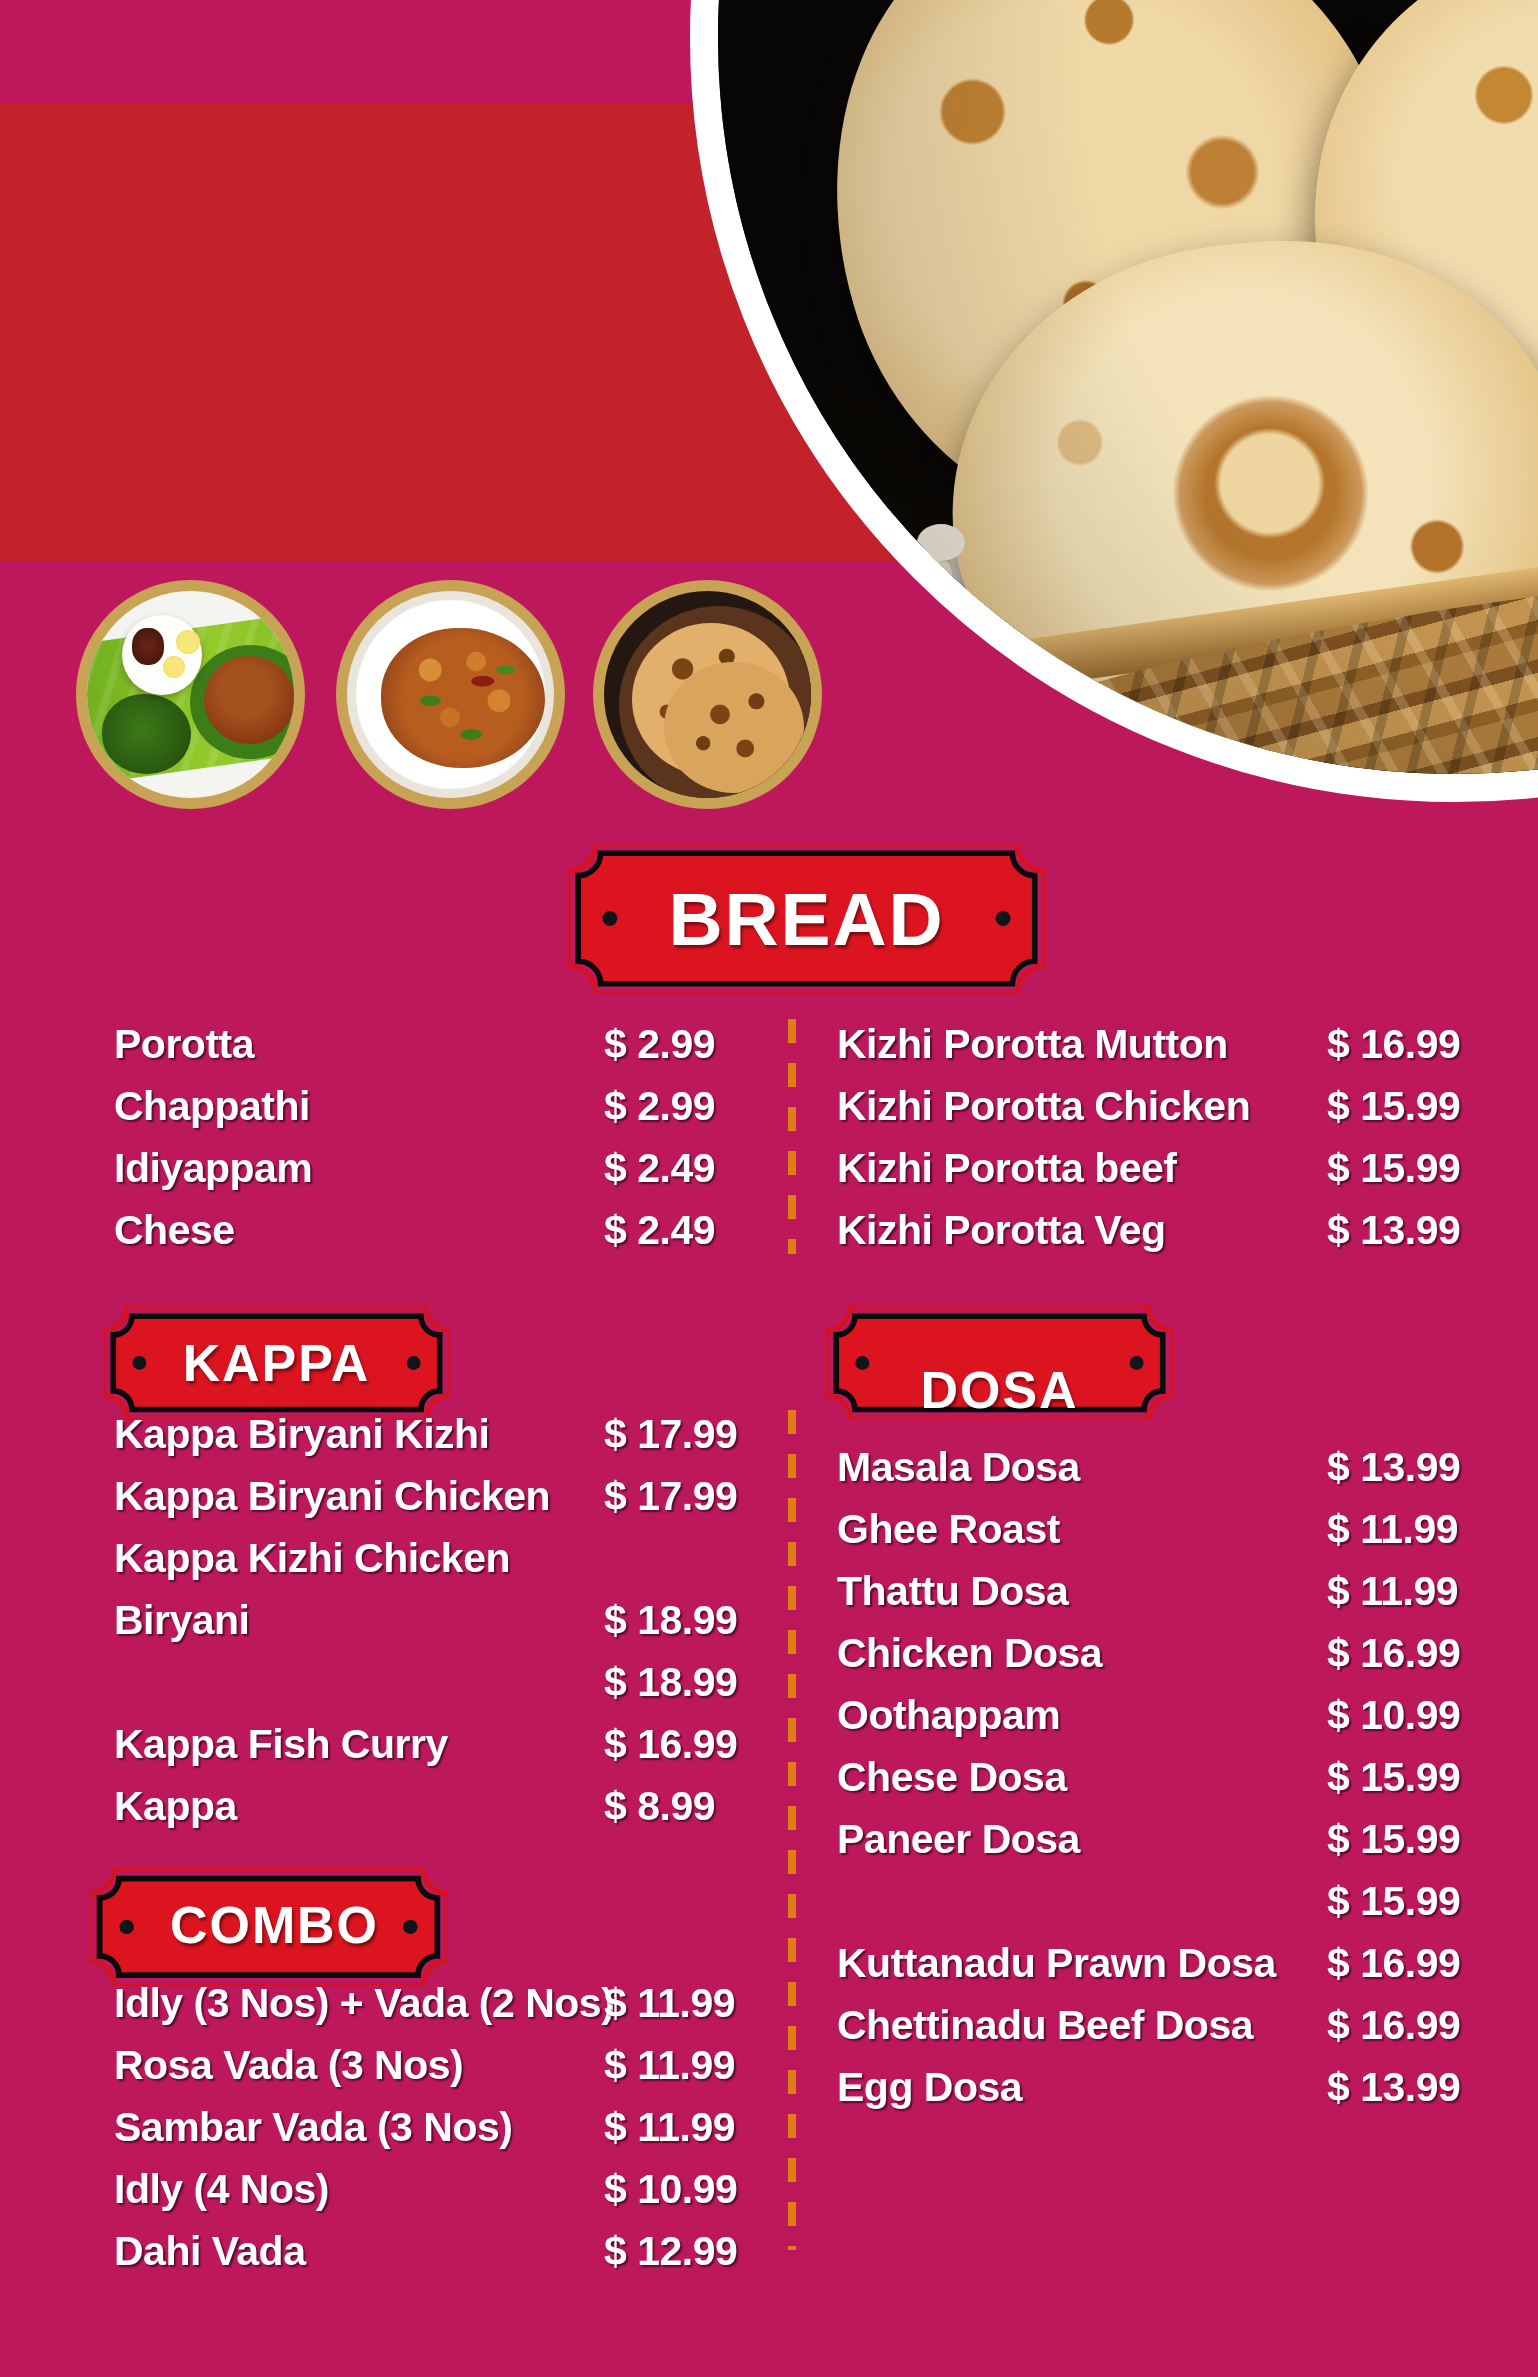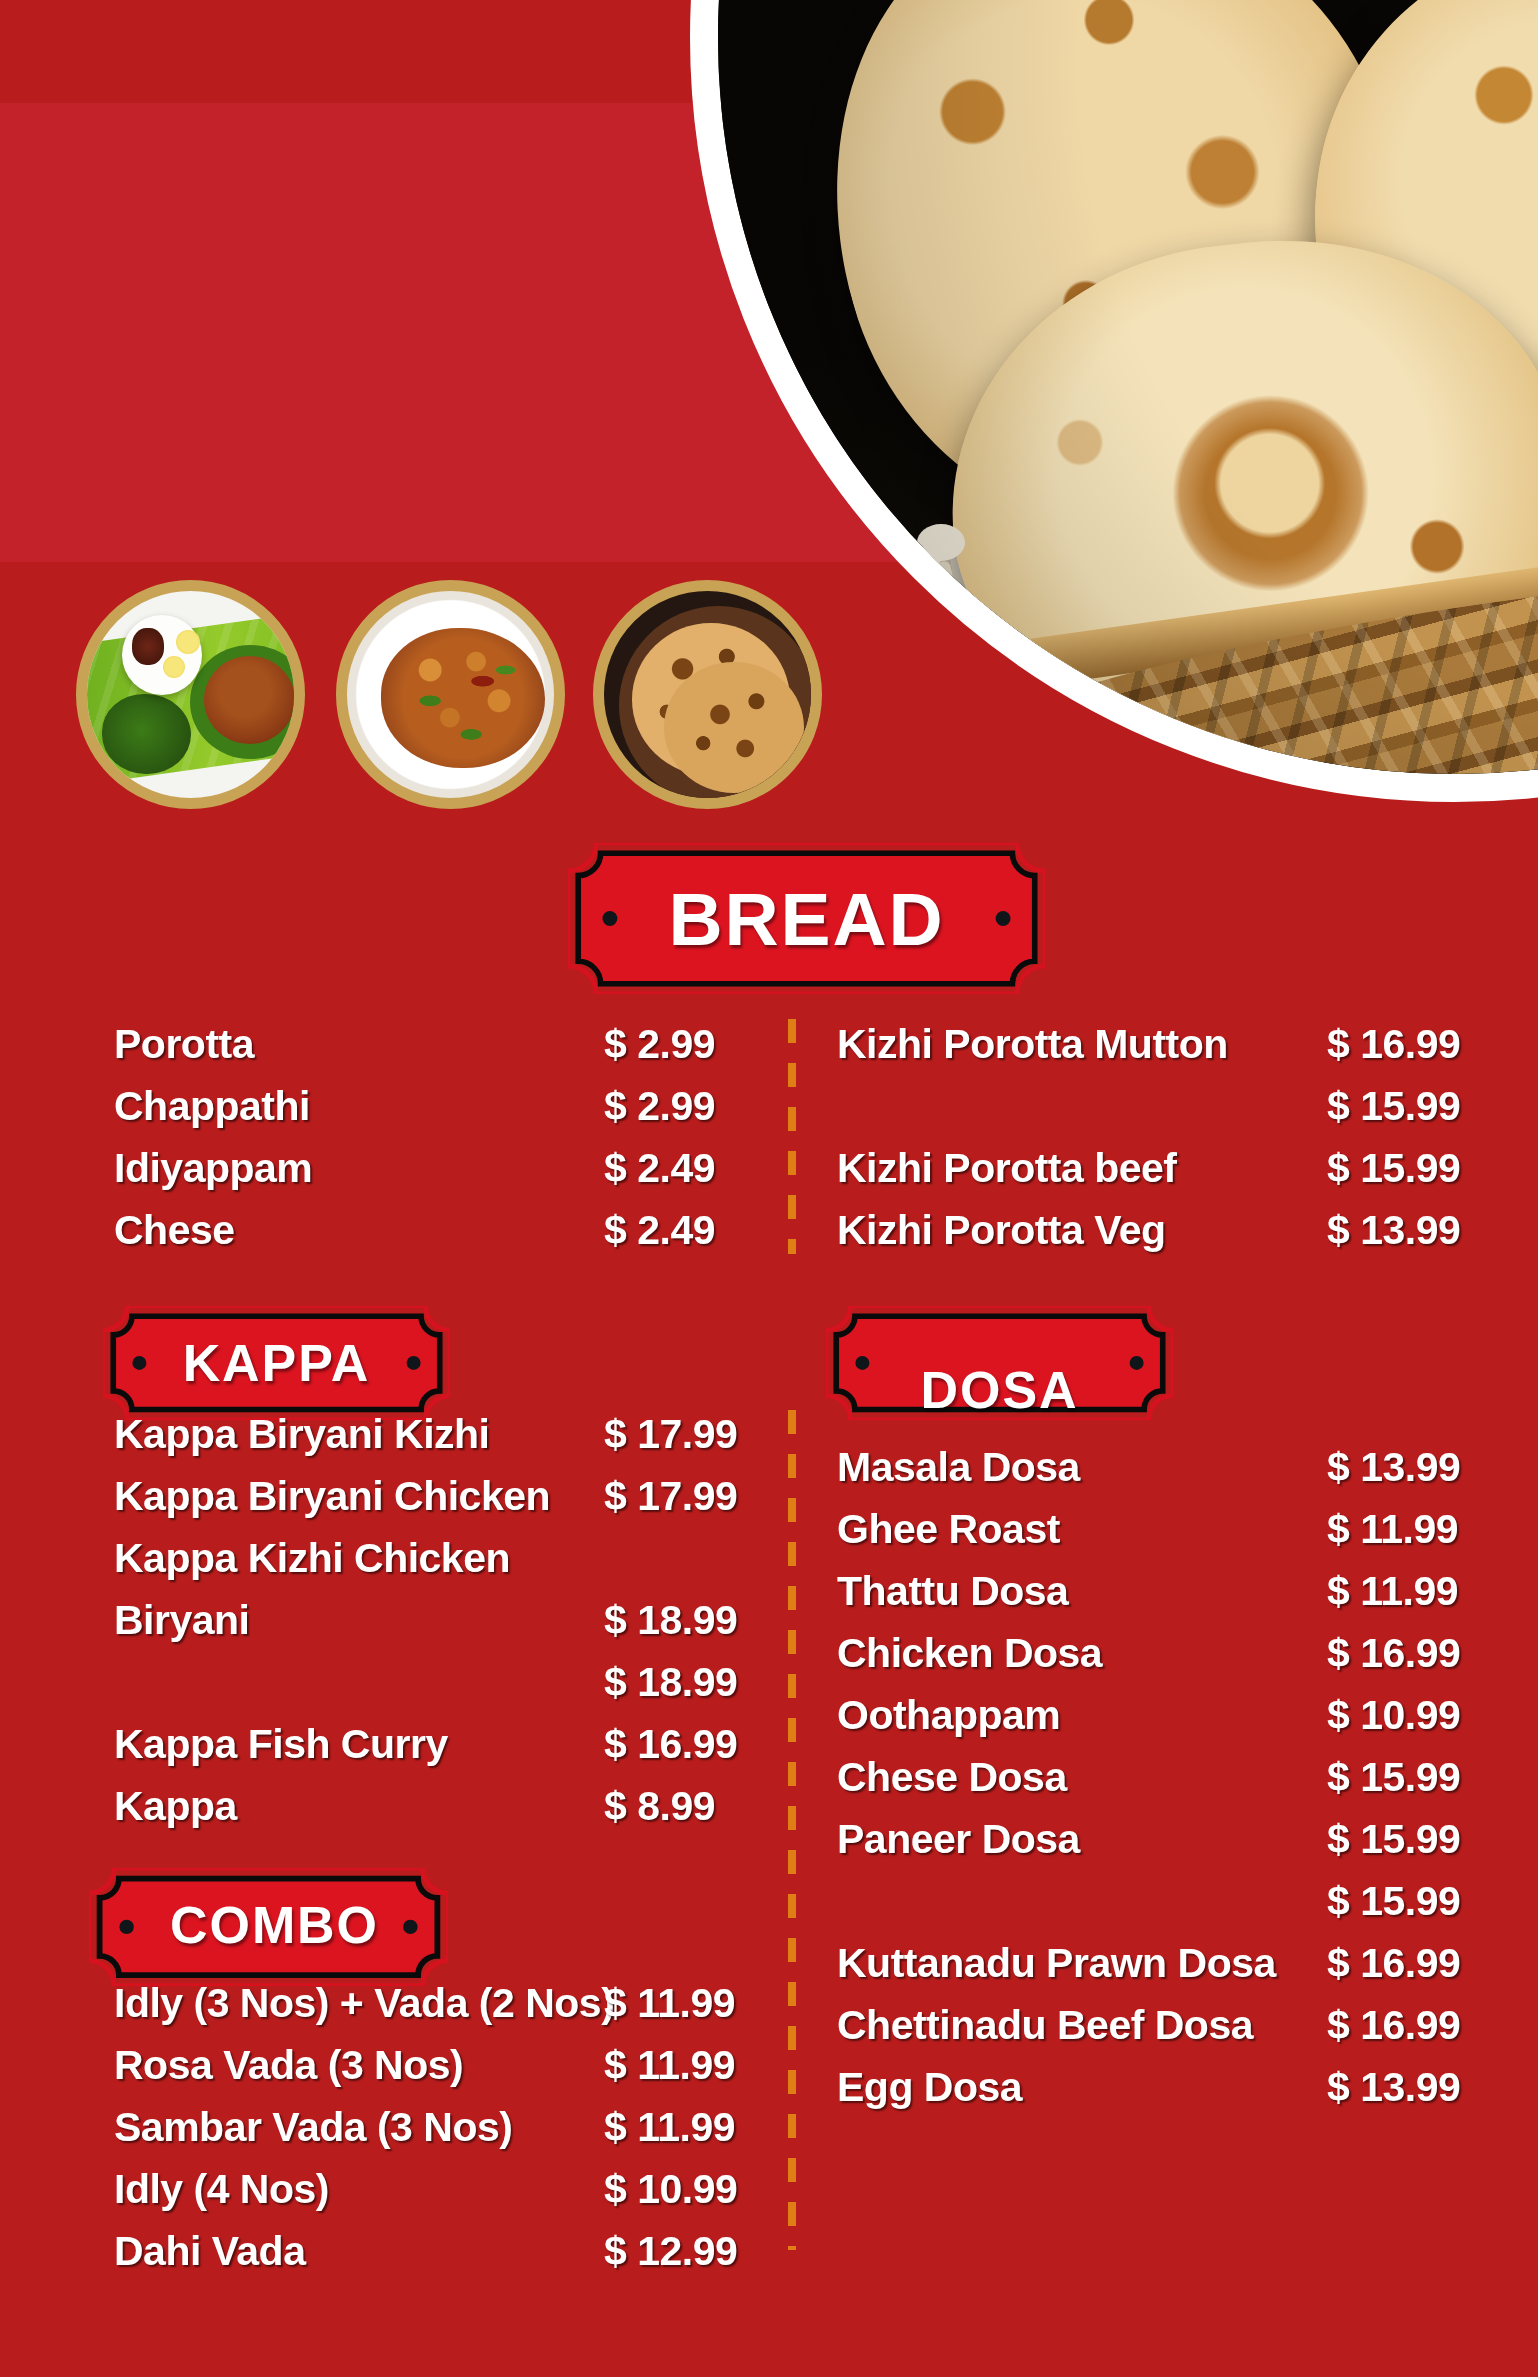--- a/index.html
+++ b/index.html
@@ -1,16 +1,16 @@
 <!DOCTYPE html>
 <html style="font-size:15px"><head>
 <meta charset="utf-8">
 <style>
   html,body{margin:0;padding:0;background:#05080a;}
-  .page{position:relative;width:1538px;height:2377px;background:#b91c1c;overflow:hidden;
+  .page{position:relative;width:1538px;height:2377px;background:#be185d;overflow:hidden;
         font-family:"Liberation Sans",sans-serif;}
 
   
   .red-band{position:absolute;left:0;top:103px;width:100%;height:459px;background:#c4222a;z-index:1;}
   .brand-title{position:absolute;left:233px;top:250px;color:#fff;font-weight:700;font-size:95px;
                line-height:1;letter-spacing:0;transform:scaleX(0.84);transform-origin:0 0;white-space:nowrap;}
   .brand-sub{position:absolute;left:236px;top:336px;color:#fff;font-family:"Liberation Serif",serif;
              font-style:italic;font-size:48px;line-height:1.2;transform:scaleX(0.95);transform-origin:0 0;white-space:nowrap;}
   .logo{position:absolute;left:73px;top:257px;width:153px;height:153px;}
 
@@ -255,20 +255,21 @@
         <span class="n">Chese</span>
         <span class="p">$ 2.49</span>
       </div>
   </div>
   <div class="list bread-right">
     <div class="row">
         <span class="n">Kizhi Porotta Mutton</span>
         <span class="p">$ 16.99</span>
       </div>
     <div class="row">
+        <span class="n">Kizhi Porotta Chicken</span>
         <span class="p">$ 15.99</span>
       </div>
     <div class="row">
         <span class="n">Kizhi Porotta beef</span>
         <span class="p">$ 15.99</span>
       </div>
     <div class="row">
         <span class="n">Kizhi Porotta Veg</span>
         <span class="p">$ 13.99</span>
       </div>

